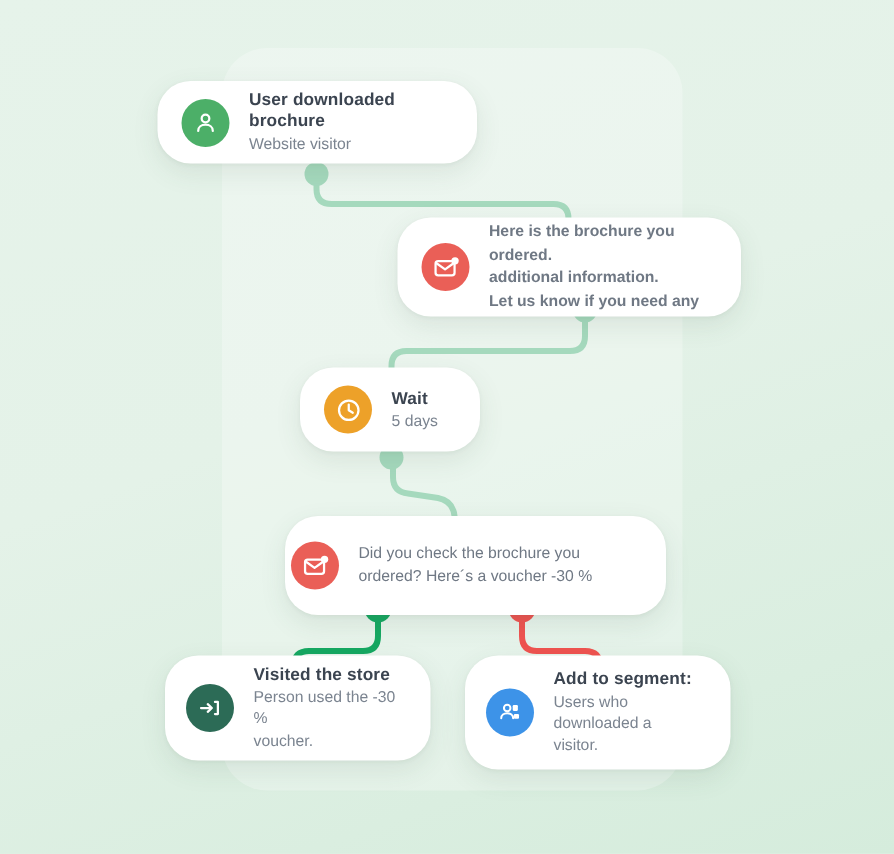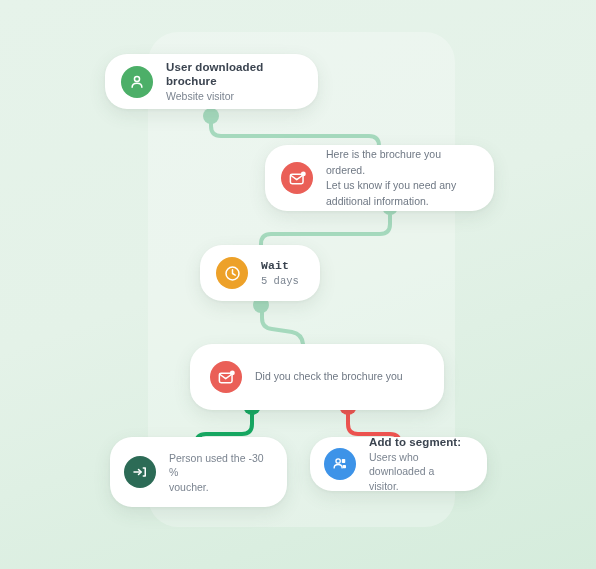--- a/index.html
+++ b/index.html
@@ -84,25 +84,25 @@
   }
 
   .card-msg {
     font-size: 10.5px;
     color: #6f7884;
     line-height: 15.5px;
   }
 
   
   #card-trigger   { left: 105px; top: 54px;  width: 213px; height: 55px; padding: 0 16px; }
-  #card-email-1   { left: 265px; top: 145px; width: 229px; height: 66px; padding: 0 16px; }
-  #card-wait      { left: 200px; top: 245px; width: 120px; height: 56px; padding: 0 16px; font-family: Liberation Mono, monospace; }
-  #card-email-2   { left: 190px; top: 344px; width: 254px; height: 66px; padding: 0 20px; }
+  #card-email-1   { left: 265px; top: 145px; width: 229px; height: 66px; padding: 0 16px; font-weight: bold; }
+  #card-wait      { left: 200px; top: 245px; width: 120px; height: 56px; padding: 0 16px; }
+  #card-email-2   { left: 190px; top: 344px; width: 254px; height: 66px; padding: 0 4px; }
   #card-visited   { left: 110px; top: 437px; width: 177px; height: 70px; padding: 0 14px; }
-  #card-segment   { left: 310px; top: 437px; width: 177px; height: 54px; padding: 0 14px; }
+  #card-segment   { left: 310px; top: 437px; width: 177px; height: 76px; padding: 0 14px; }
 
   
   .badge-green  { background: #4caf68; }
   .badge-red    { background: #ea5f57; }
   .badge-orange { background: #eda129; }
   .badge-dgreen { background: #2c6b56; }
   .badge-blue   { background: #3d93e8; }
 
   .badge-svg { display: block; }
 </style>
@@ -147,22 +147,22 @@
   <div class="card" id="card-email-1">
     <div class="icon-badge badge-red">
       <svg class="badge-svg" width="19" height="19" viewBox="0 0 24 24">
         <rect x="3" y="6.5" width="16" height="12" rx="2.2" fill="none" stroke="#ffffff" stroke-width="1.9"></rect>
         <path d="M3.8 8.2 L11 13.4 L18.2 8.2" fill="none" stroke="#ffffff" stroke-width="1.9" stroke-linecap="round" stroke-linejoin="round"></path>
         <circle cx="19.4" cy="6.2" r="3.1" fill="#ffffff"></circle>
       </svg>
     </div>
     <div class="card-body">
       <div class="card-msg">Here is the brochure you ordered.</div>
+      <div class="card-msg">additional information.</div>
       <div class="card-msg">Let us know if you need any</div>
-      <div class="card-msg">additional information.</div>
     </div>
   </div>
 
   <div class="card" id="card-wait">
     <div class="icon-badge badge-orange">
       <svg class="badge-svg" width="19" height="19" viewBox="0 0 24 24">
         <circle cx="12" cy="12" r="8.2" fill="none" stroke="#ffffff" stroke-width="1.9"></circle>
         <path d="M12 7.2 L12 12 L15.4 14.1" fill="none" stroke="#ffffff" stroke-width="1.9" stroke-linecap="round" stroke-linejoin="round"></path>
       </svg>
     </div>
@@ -175,32 +175,34 @@
   <div class="card" id="card-email-2">
     <div class="icon-badge badge-red">
       <svg class="badge-svg" width="19" height="19" viewBox="0 0 24 24">
         <rect x="3" y="6.5" width="16" height="12" rx="2.2" fill="none" stroke="#ffffff" stroke-width="1.9"></rect>
         <path d="M3.8 8.2 L11 13.4 L18.2 8.2" fill="none" stroke="#ffffff" stroke-width="1.9" stroke-linecap="round" stroke-linejoin="round"></path>
         <circle cx="19.4" cy="6.2" r="3.1" fill="#ffffff"></circle>
       </svg>
     </div>
     <div class="card-body">
       <div class="card-msg">Did you check the brochure you</div>
+      <div class="card-msg">ordered? Here´s a voucher -30 %</div>
     </div>
   </div>
 
   <div class="card" id="card-visited">
     <div class="icon-badge badge-dgreen">
       <svg class="badge-svg" width="18" height="18" viewBox="0 0 24 24" fill="none" stroke="#ffffff" stroke-width="2" stroke-linecap="round" stroke-linejoin="round">
         <path d="M4 12 H13"></path>
         <path d="M10 8.6 L13.6 12 L10 15.4"></path>
         <path d="M16.4 6.6 H19 V17.4 H16.4"></path>
       </svg>
     </div>
     <div class="card-body">
+      <div class="card-title">Visited the store</div>
       <div class="card-sub">Person used the -30 %</div>
       <div class="card-sub">voucher.</div>
     </div>
   </div>
 
   <div class="card" id="card-segment">
     <div class="icon-badge badge-blue">
       <svg class="badge-svg" width="18" height="18" viewBox="0 0 24 24">
         <circle cx="9.5" cy="8" r="2.9" fill="none" stroke="#ffffff" stroke-width="1.8"></circle>
         <path d="M4.2 17.2c0-2.9 2.4-4.6 5.3-4.6s5.3 1.7 5.3 4.6" fill="none" stroke="#ffffff" stroke-width="1.8" stroke-linecap="round"></path>

